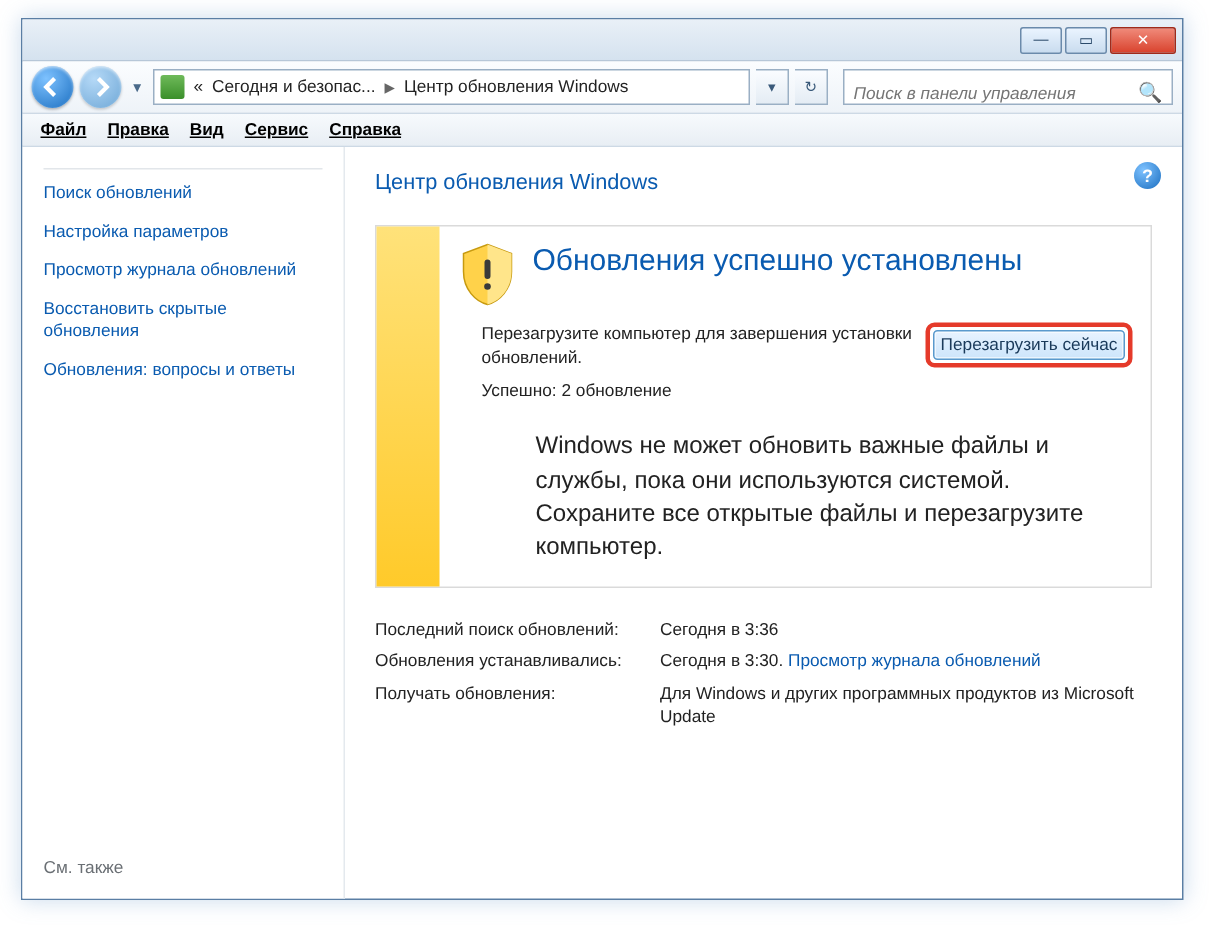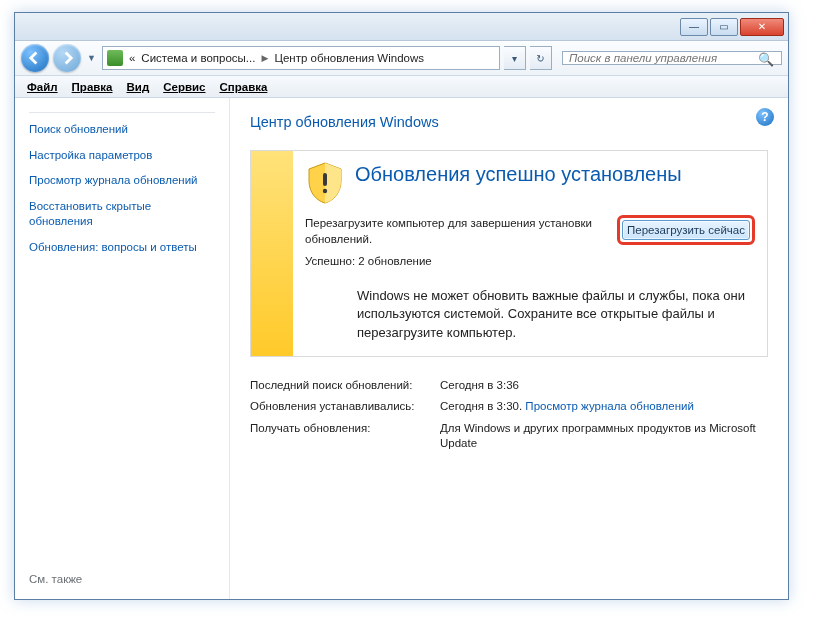--- a/index.html
+++ b/index.html
@@ -19,21 +19,21 @@
 .navbtn { width: 28px; height: 28px; border-radius: 50%; display: flex; align-items: center; justify-content: center; cursor: pointer; }
 .navbtn.back { background: radial-gradient(circle at 35% 30%, #7ec2ff, #1a6ec0); box-shadow: inset 0 1px 2px rgba(255,255,255,.6), 0 1px 2px rgba(0,0,0,.3); }
 .navbtn.fwd { background: radial-gradient(circle at 35% 30%, #b5d9f7, #6ea7d6); box-shadow: inset 0 1px 2px rgba(255,255,255,.6), 0 1px 2px rgba(0,0,0,.2); }
 .navbtn svg { width: 14px; height: 14px; }
 .nav-chev { font-size: 9px; color: #4a6a8a; padding: 0 2px; cursor: pointer; }
 .address { flex: 1; height: 24px; border: 1px solid #9aafc4; background: #fff; display: flex; align-items: center; font-size: 11.5px; color: #222; padding: 0 4px; gap: 6px; }
 .address .cp-icon { width: 16px; height: 16px; background: linear-gradient(#6fba5a,#3a8f2a); border-radius: 2px; }
 .address .crumb { cursor: pointer; }
 .address .sep { color: #666; font-size: 9px; }
 .addr-dd, .addr-refresh { width: 22px; height: 24px; border: 1px solid #9aafc4; border-left: none; background: linear-gradient(#fafcff,#e4ecf4); display: flex; align-items: center; justify-content: center; font-size: 10px; color: #3a5a7a; cursor: pointer; }
-.search { width: 220px; height: 14px; border: 1px solid #9aafc4; background: #fff; display: flex; align-items: flex-start; padding: 0 6px; margin-left: 6px; }
+.search { width: 220px; height: 24px; border: 1px solid #9aafc4; background: #fff; display: flex; align-items: flex-end; padding: 0 6px; margin-left: 6px; }
 .search input { border: none; outline: none; width: 100%; font-size: 11.5px; color: #888; font-style: italic; background: transparent; }
 .search .mag { font-size: 13px; color: #5a7a9a; }
 
 
 .menubar { height: 22px; background: linear-gradient(#f7fafd,#e8eef4); border-bottom: 1px solid #cdd9e5; display: flex; align-items: center; padding: 0 6px; font-size: 11.5px; gap: 2px; font-weight: bold; }
 .menuitem { padding: 2px 6px; cursor: pointer; }
 .menuitem u { text-decoration: underline; }
 
 
 .content { display: flex; height: calc(100% - 28px - 35px - 22px); }
@@ -47,27 +47,27 @@
 .help-icon { position: absolute; right: 14px; top: 10px; width: 18px; height: 18px; border-radius: 50%; background: radial-gradient(circle at 35% 30%, #7ec2ff, #1a6ec0); color: #fff; font-size: 12px; font-weight: bold; display: flex; align-items: center; justify-content: center; cursor: pointer; }
 .page-title { color: #0a5bb0; font-size: 14.5px; font-weight: normal; padding: 4px 0 20px; }
 
 
 .panel { display: flex; border: 1px solid #dadada; }
 .panel .stripe { width: 42px; background: linear-gradient(#ffe27a,#ffca2a); }
 .panel .body { flex: 1; padding: 10px 12px 12px 12px; }
 .panel-top { display: flex; align-items: flex-start; gap: 10px; }
 .shield { width: 40px; height: 44px; flex-shrink: 0; }
 .status-title { color: #0a5bb0; font-size: 20px; font-weight: normal; padding-top: 2px; }
-.panel-row { display: flex; align-items: flex-start; margin-top: 10px; gap: 4px; }
+.panel-row { display: flex; align-items: flex-start; margin-top: 10px; gap: 4px; margin-left: 16px; }
 .panel-msg { font-size: 11.5px; color: #222; line-height: 1.4; flex: 1; }
 .panel-msg p { margin-bottom: 6px; }
 .restart-wrap { flex-shrink: 0; }
 .restart-btn { border: 3px solid #e53a2a; border-radius: 6px; padding: 2px; background: #fff; }
 .restart-btn button { background: linear-gradient(#e7f3ff,#cde5fb); border: 1px solid #5a9acd; border-radius: 3px; padding: 3px 4px; font-size: 11.5px; color: #1a3a5a; cursor: pointer; box-shadow: inset 0 0 0 1px rgba(255,255,255,.6); }
-.panel-note { font-size: 13px; color: #222; line-height: 1.4; margin: 12px 0 2px 52px; }
+.panel-note { font-size: 16px; color: #222; line-height: 1.4; margin: 12px 0 2px 52px; }
 
 
 .info { margin-top: 18px; font-size: 11.5px; color: #222; }
 .info-row { display: flex; padding: 3px 0; line-height: 1.35; }
 .info-row .label { width: 190px; }
 .info-row .val { flex: 1; }
 .link { color: #0a5bb0; cursor: pointer; }
 </style>
 </head>
 <body>
@@ -90,21 +90,21 @@
     </div>
     <div class="navbtn fwd">
       <svg viewBox="0 0 10 10">
           <path d="M4 1 L8 5 L4 9" stroke="#fff" stroke-width="2" fill="none"></path>
         </svg>
     </div>
     <div class="nav-chev">▼</div>
     <div class="address">
       <span class="cp-icon"></span>
       <span>«</span>
-      <span class="crumb">Система и вопросы...</span>
+      <span class="crumb">Сегодня и безопас...</span>
       <span class="sep">▶</span>
       <span class="crumb">Центр обновления Windows</span>
     </div>
     <div class="addr-dd">▾</div>
     <div class="addr-refresh">↻</div>
     <div class="search">
       <input placeholder="Поиск в панели управления" style="">
       <span class="mag">🔍</span>
     </div>
   </div>

